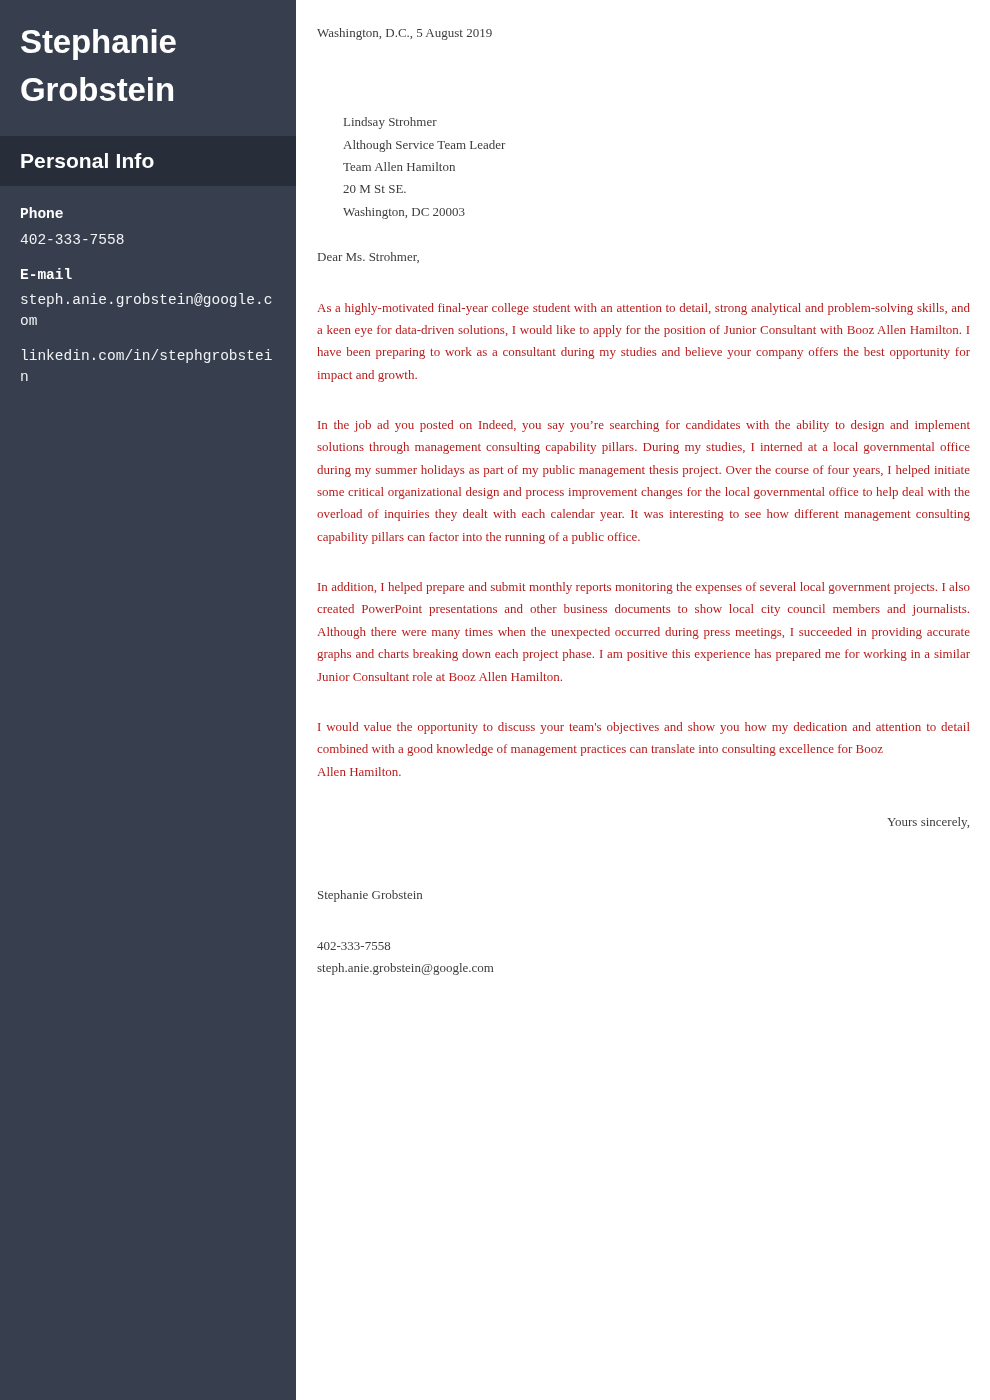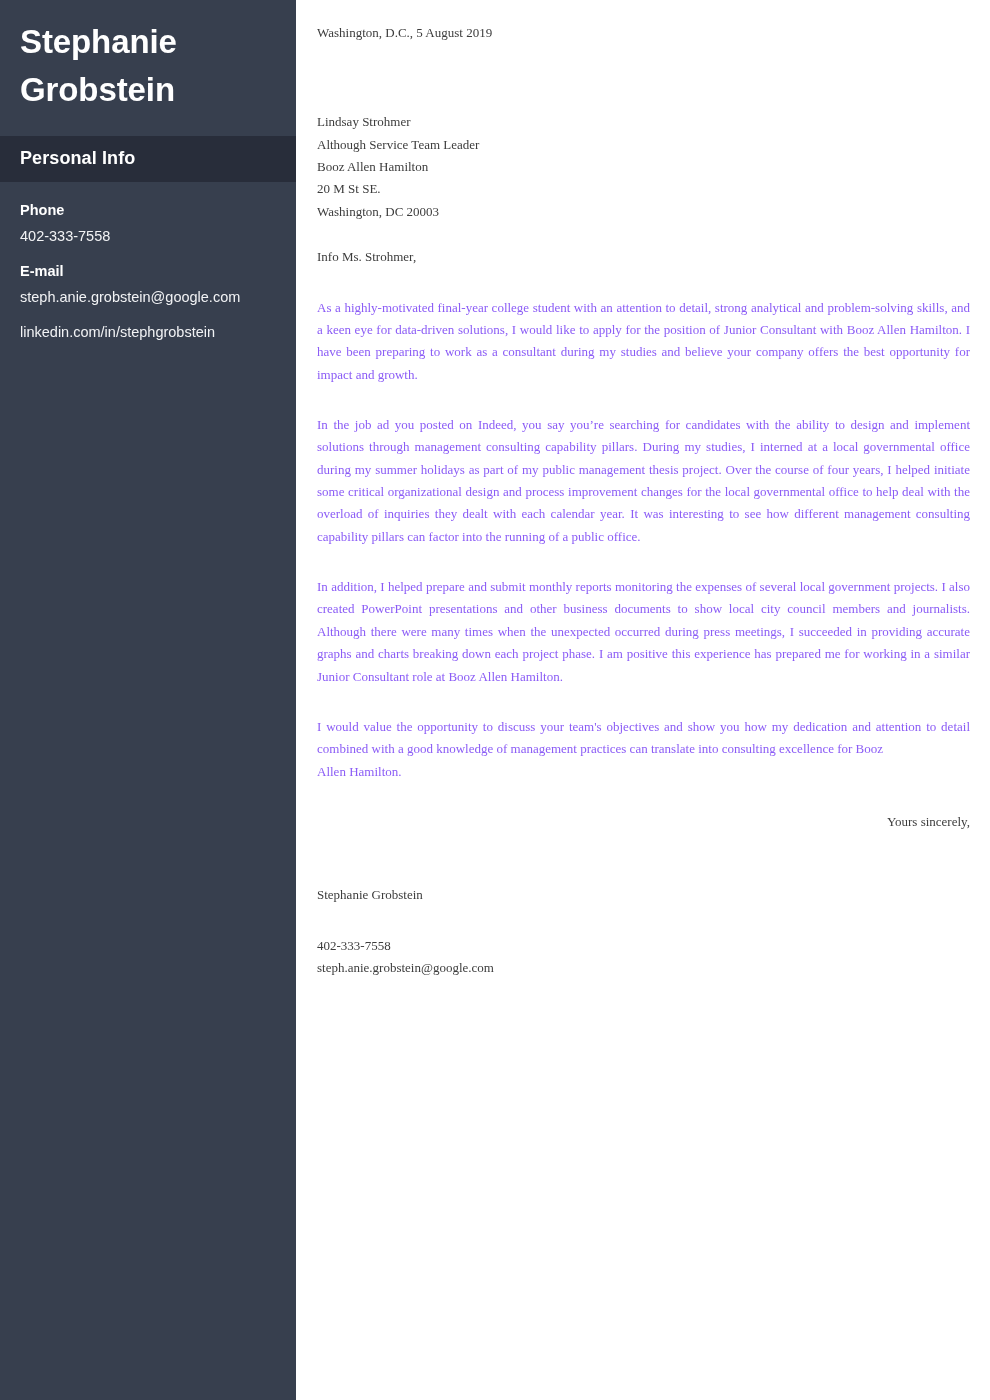--- a/index.html
+++ b/index.html
@@ -40,32 +40,33 @@
     letter-spacing: -0.1px;
     color: #ffffff;
     margin: 0;
     word-spacing: 1px;
   }
   .section-bar {
     background: #282d3a;
     padding: 12px 20px 13px 20px;
   }
   .section-bar-title {
-    font-size: 18px;
+    font-size: 21px;
     font-weight: bold;
     color: #ffffff;
     line-height: 1.2;
     margin: 0;
     letter-spacing: 0.1px;
   }
   .contact-list {
     padding: 18px 20px 0 20px;
   }
   .contact-item {
     margin-bottom: 14px;
+    font-family: Liberation Mono, monospace;
   }
   .contact-label {
     font-size: 14.5px;
     font-weight: bold;
     color: #ffffff;
     line-height: 1.5;
     margin: 0 0 4px 0;
   }
   .contact-value {
     font-size: 14.5px;
@@ -97,32 +98,33 @@
   .spacer-lg {
     height: 66px;
   }
   .recipient {
     margin: 0;
     line-height: 1.72;
     color: #3c3c3c;
   }
   .recipient-line {
     display: block;
+    margin-left: 26px;
   }
   .salutation {
     margin: 23px 0 0 0;
     line-height: 1.72;
     color: #3c3c3c;
   }
   .body-para {
     margin: 28px 0 0 0;
     line-height: 1.72;
     text-align: justify;
     text-justify: inter-word;
-    color: #8b5cf6;
+    color: #b91c1c;
   }
   .closing {
     margin: 28px 0 0 0;
     line-height: 1.72;
     color: #3c3c3c;
     text-align: right;
   }
   .signature-name {
     margin: 51px 0 0 0;
     line-height: 1.72;
@@ -174,26 +176,26 @@
   <main class="letter">
     <div class="letter-inner">
 
       <p class="letter-date">Washington, D.C., 5 August 2019</p>
 
       <div class="spacer-lg"></div>
 
       <div class="recipient">
         <span class="recipient-line">Lindsay Strohmer</span>
         <span class="recipient-line">Although Service Team Leader</span>
-        <span class="recipient-line">Booz Allen Hamilton</span>
+        <span class="recipient-line">Team Allen Hamilton</span>
         <span class="recipient-line">20 M St SE.</span>
         <span class="recipient-line">Washington, DC 20003</span>
       </div>
 
-      <p class="salutation">Info Ms. Strohmer,</p>
+      <p class="salutation">Dear Ms. Strohmer,</p>
 
       <p class="body-para">As a highly-motivated final-year college student with an attention to detail, strong analytical and problem-solving skills, and a keen eye for data-driven solutions, I would like to apply for the position of Junior Consultant with Booz Allen Hamilton. I have been preparing to work as a consultant during my studies and believe your company offers the best opportunity for impact and growth.</p>
 
       <p class="body-para">In the job ad you posted on Indeed, you say you’re searching for candidates with the ability to design and implement solutions through management consulting capability pillars. During my studies, I interned at a local governmental office during my summer holidays as part of my public management thesis project. Over the course of four years, I helped initiate some critical organizational design and process improvement changes for the local governmental office to help deal with the overload of inquiries they dealt with each calendar year. It was interesting to see how different management consulting capability pillars can factor into the running of a public office.</p>
 
       <p class="body-para">In addition, I helped prepare and submit monthly reports monitoring the expenses of several local government projects. I also created PowerPoint presentations and other business documents to show local city council members and journalists. Although there were many times when the unexpected occurred during press meetings, I succeeded in providing accurate graphs and charts breaking down each project phase. I am positive this experience has prepared me for working in a similar Junior Consultant role at Booz Allen Hamilton.</p>
 
       <p class="body-para"><span>I would value the opportunity to discuss your team's objectives and show you how my dedication and attention to detail combined with a good knowledge of management practices can translate into consulting excellence for Booz</span><br><span>Allen Hamilton.</span></p>
 
       <p class="closing">Yours sincerely,</p>

